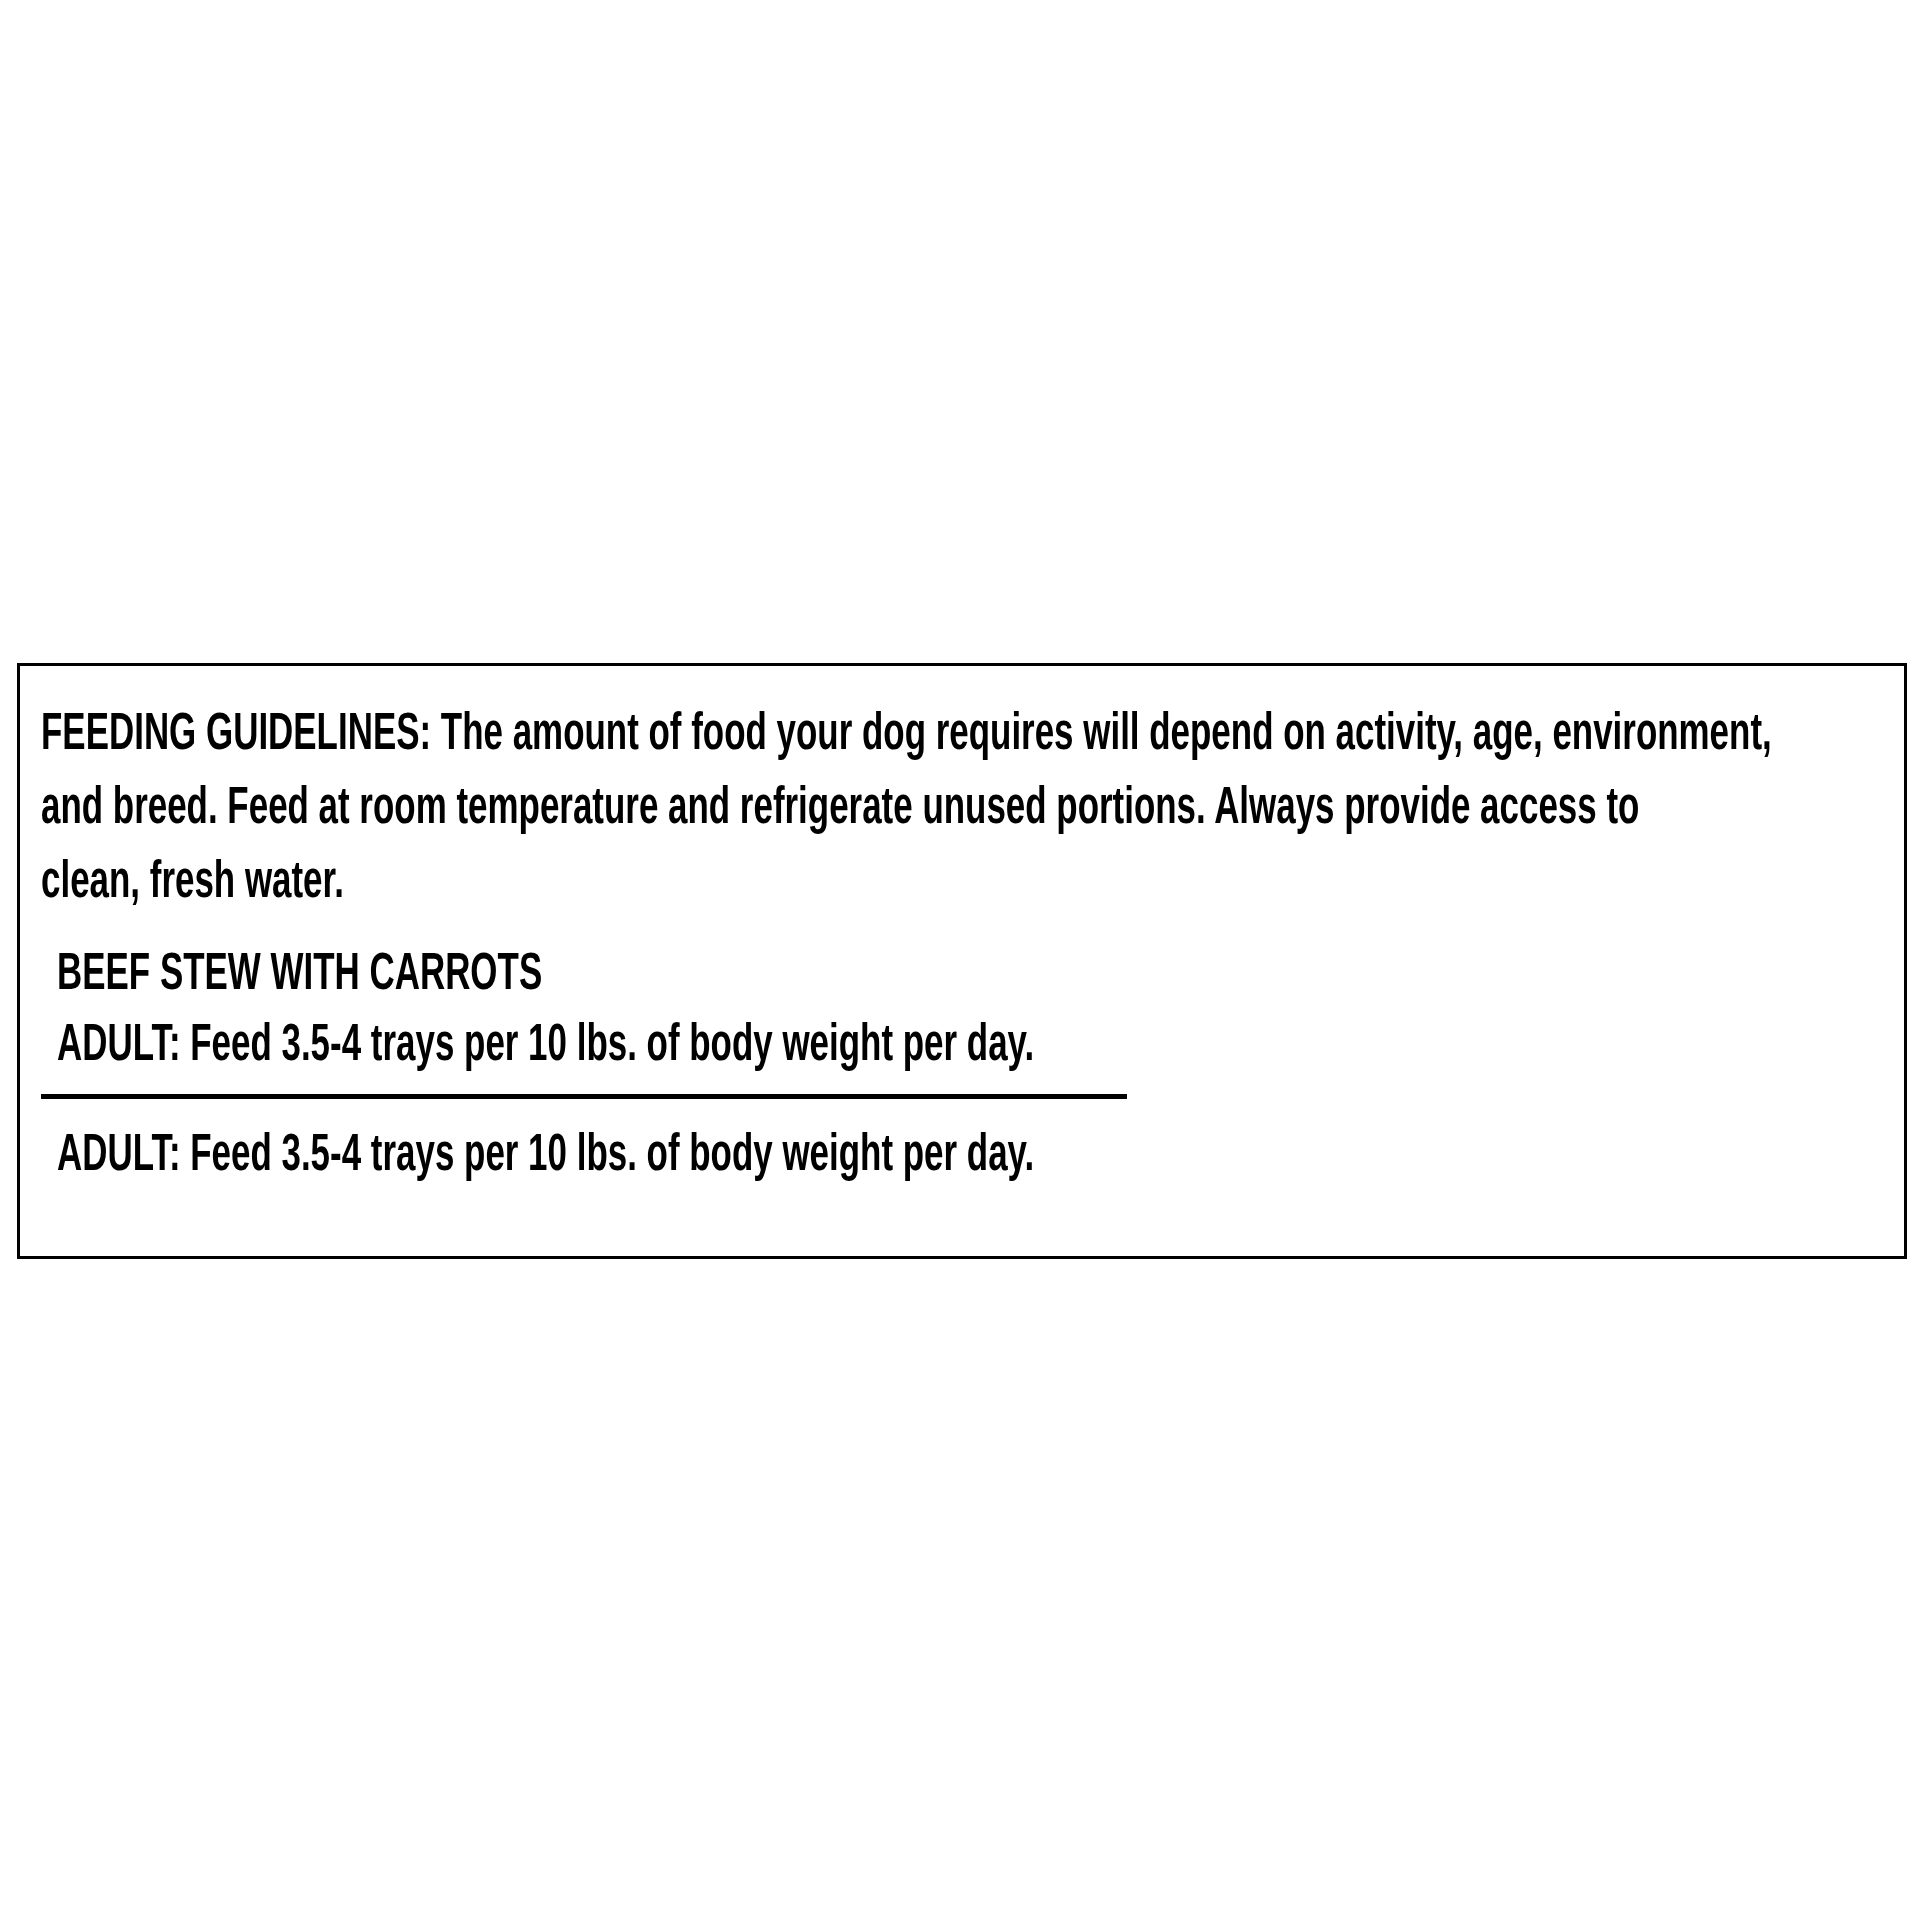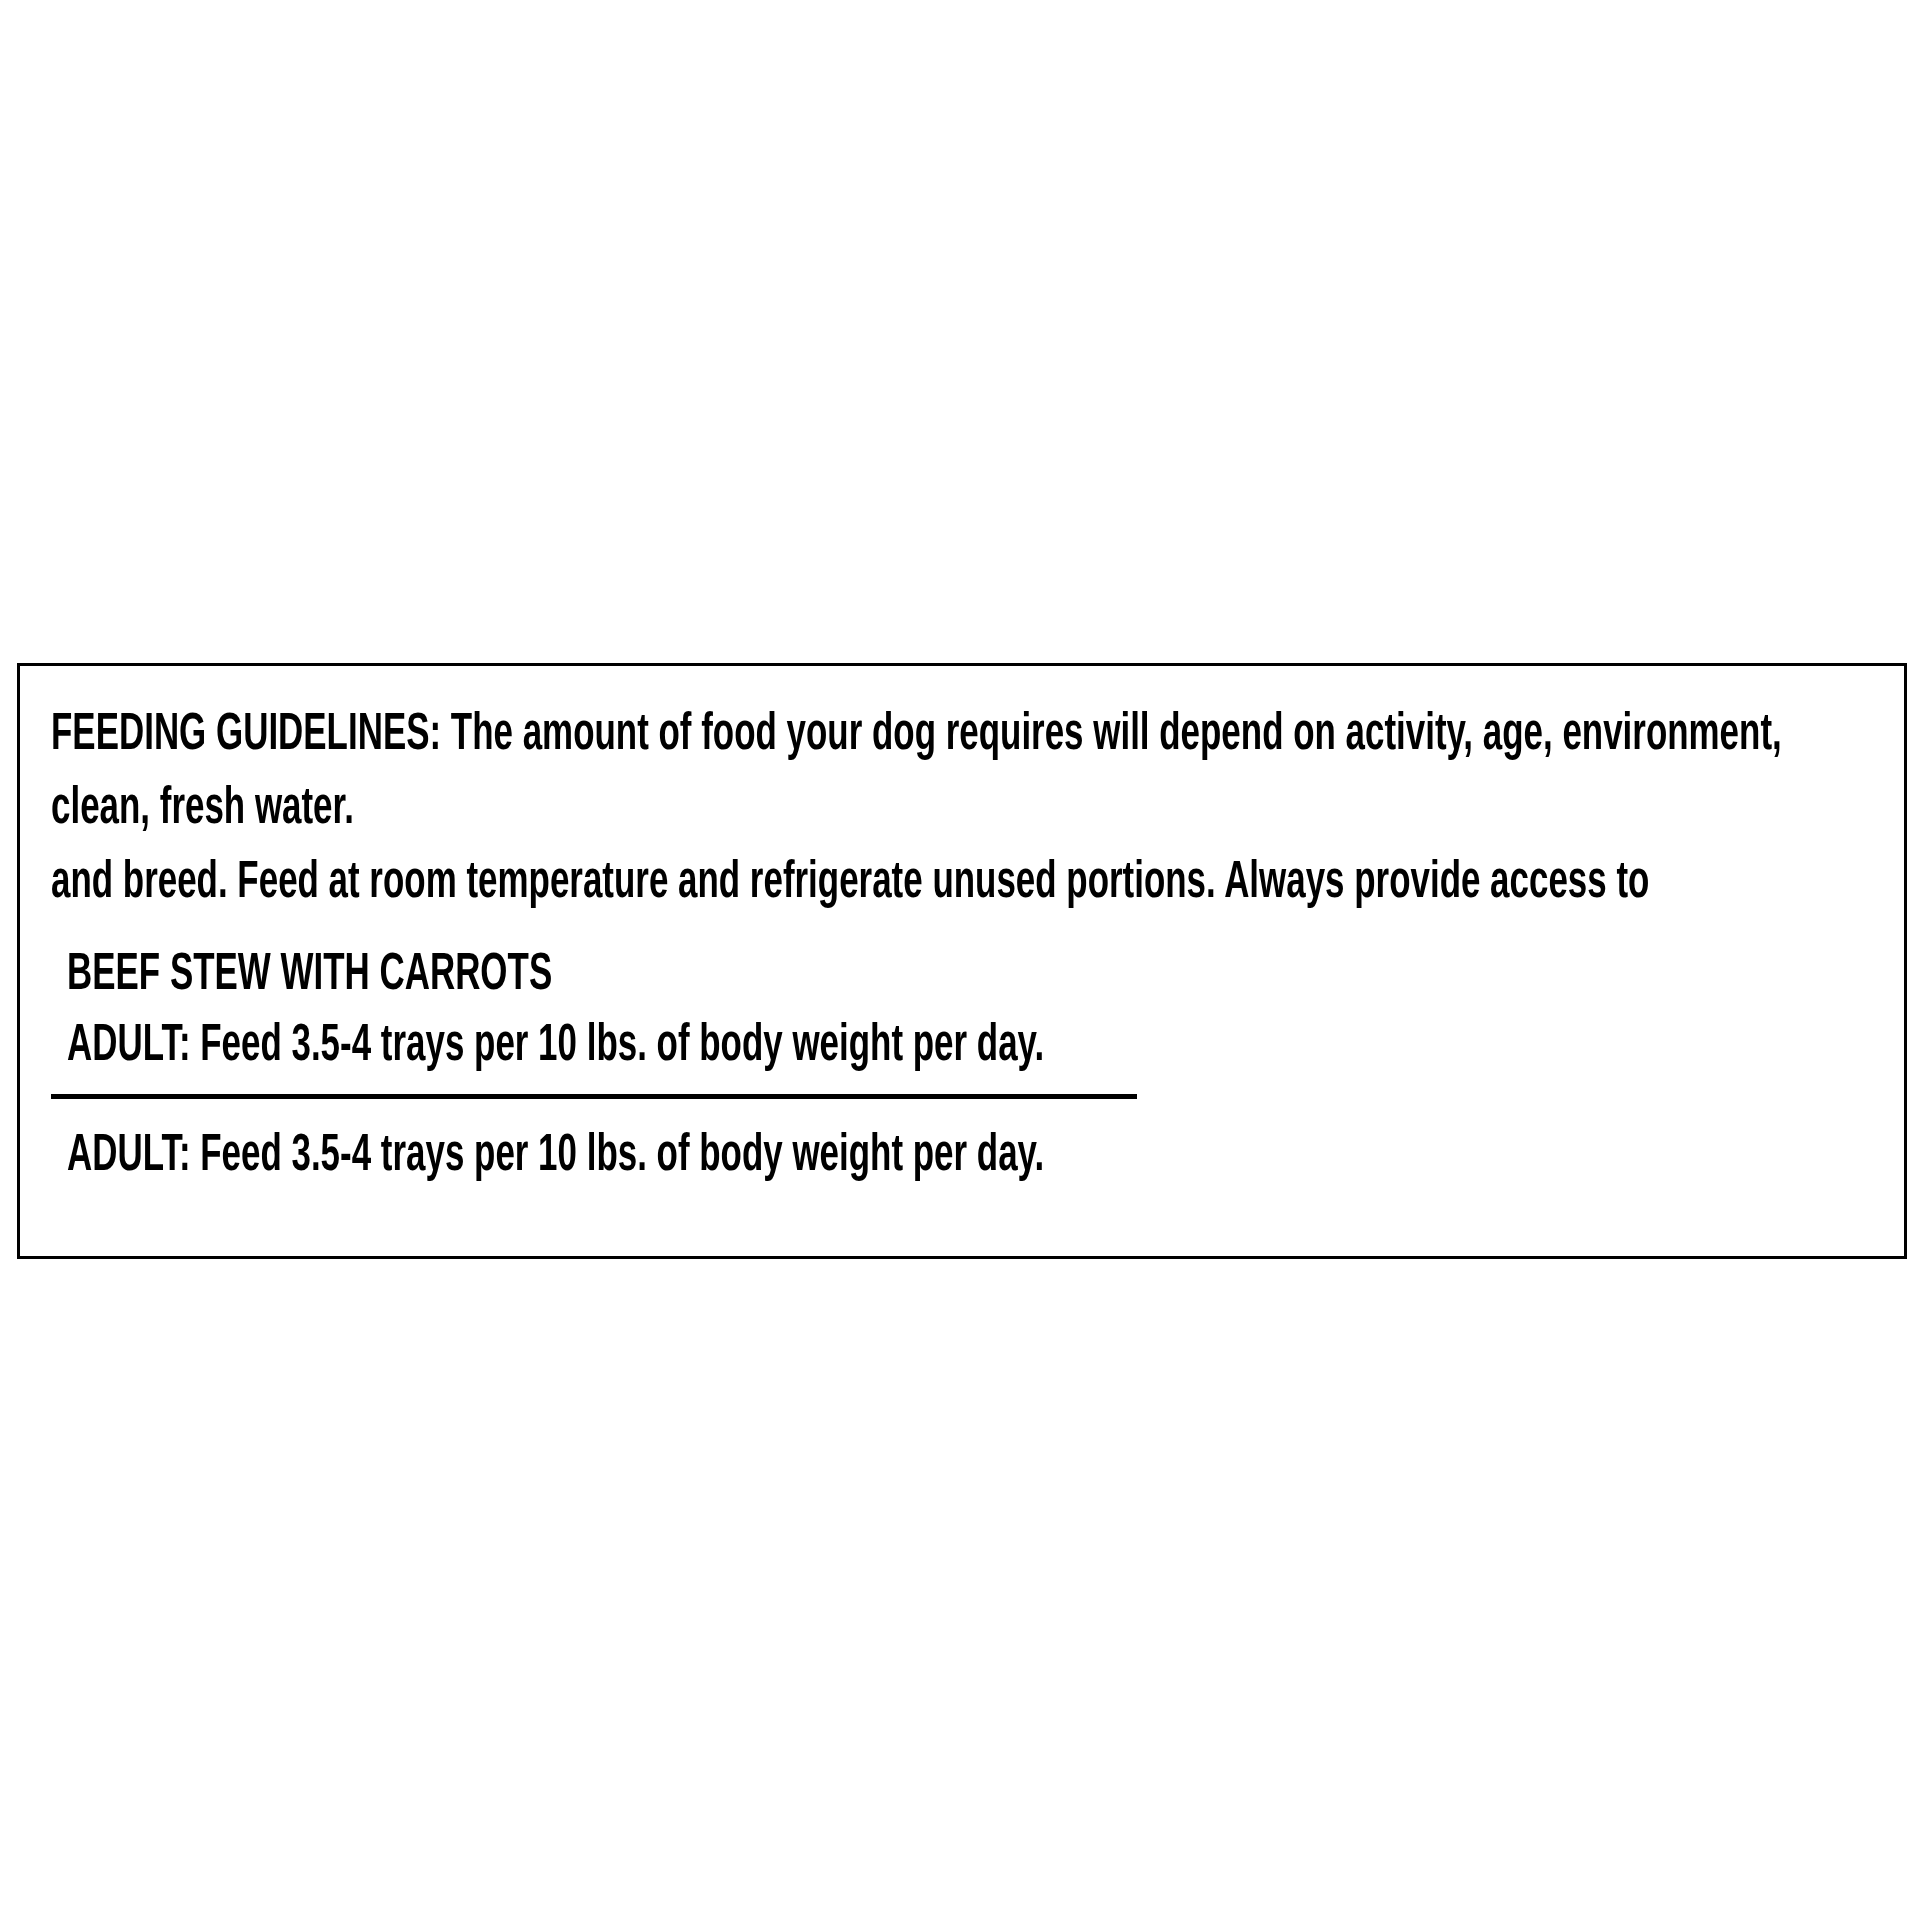--- a/index.html
+++ b/index.html
@@ -19,21 +19,21 @@
   }
   .guidelines-box {
     position: absolute;
     left: 17.3px;
     top: 663px;
     width: 1890px;
     height: 596px;
     box-sizing: border-box;
     border: 3.2px solid #000000;
     background: #ffffff;
-    padding: 29px 26px 0 31px;
+    padding: 29px 26px 0 21px;
     overflow: hidden;
   }
   .txt {
     color: #000000;
     font-weight: 700;
     font-size: 51px;
     letter-spacing: 0;
   }
   .intro .line { line-height: 74px; white-space: nowrap; }
   .sect .line  { line-height: 71px; white-space: nowrap; }
@@ -57,24 +57,24 @@
 <body>
 
 <div class="canvas">
   <div class="guidelines-box txt">
 
     <div class="intro">
       <div class="line">
         <span class="sq">FEEDING GUIDELINES: The amount of food your dog requires will depend on activity, age, environment,</span>
       </div>
       <div class="line">
-        <span class="sq">clean, fresh water.</span>
+        <span class="sq">and breed. Feed at room temperature and refrigerate unused portions. Always provide access to</span>
       </div>
       <div class="line">
-        <span class="sq">and breed. Feed at room temperature and refrigerate unused portions. Always provide access to</span>
+        <span class="sq">clean, fresh water.</span>
       </div>
     </div>
 
     <div class="sect">
       <div class="line">
         <span class="sq">BEEF STEW WITH CARROTS</span>
       </div>
       <div class="line">
         <span class="sq">ADULT: Feed 3.5-4 trays per 10 lbs. of body weight per day.</span>
       </div>

